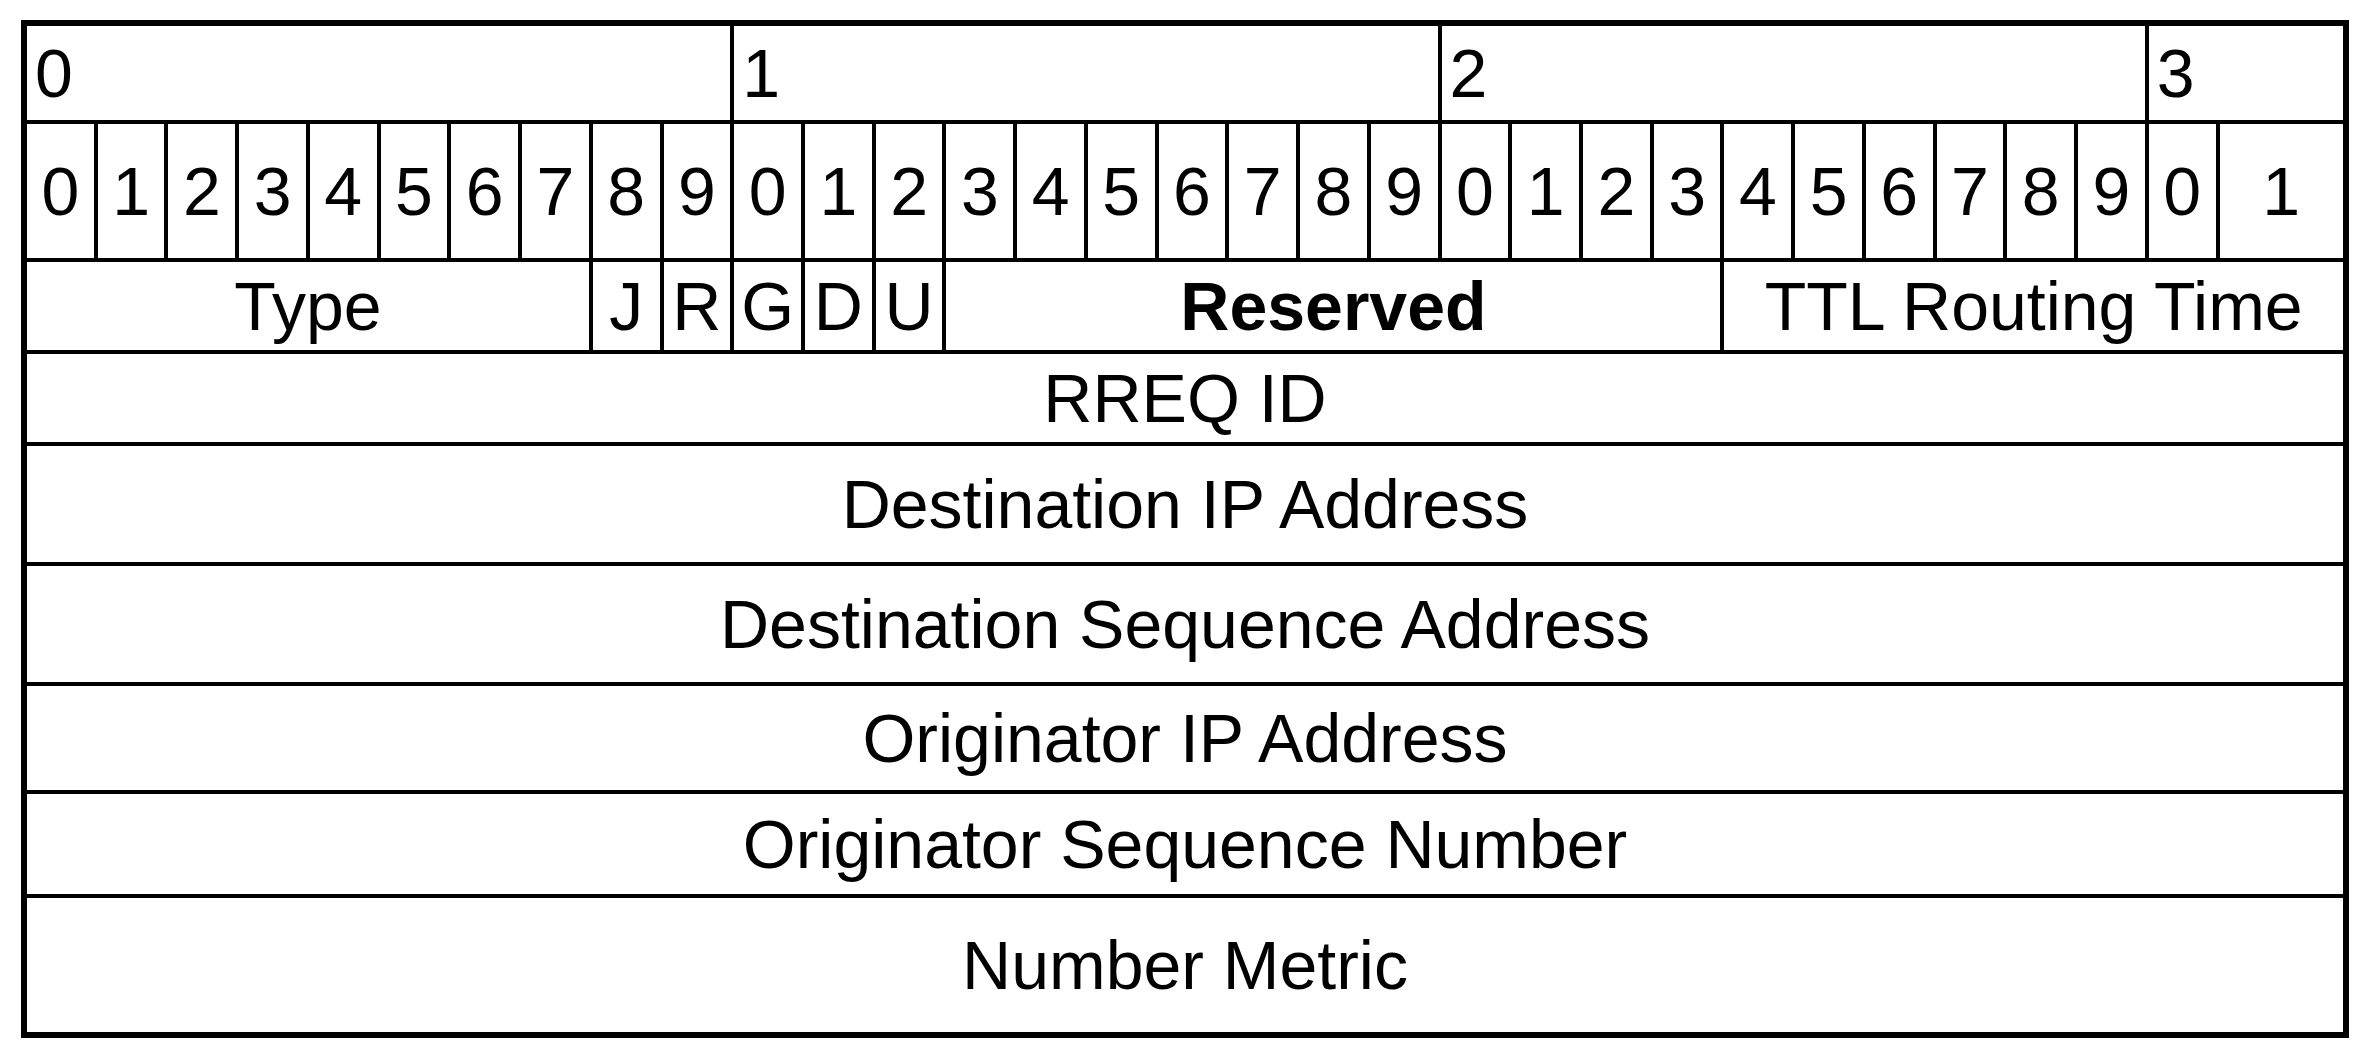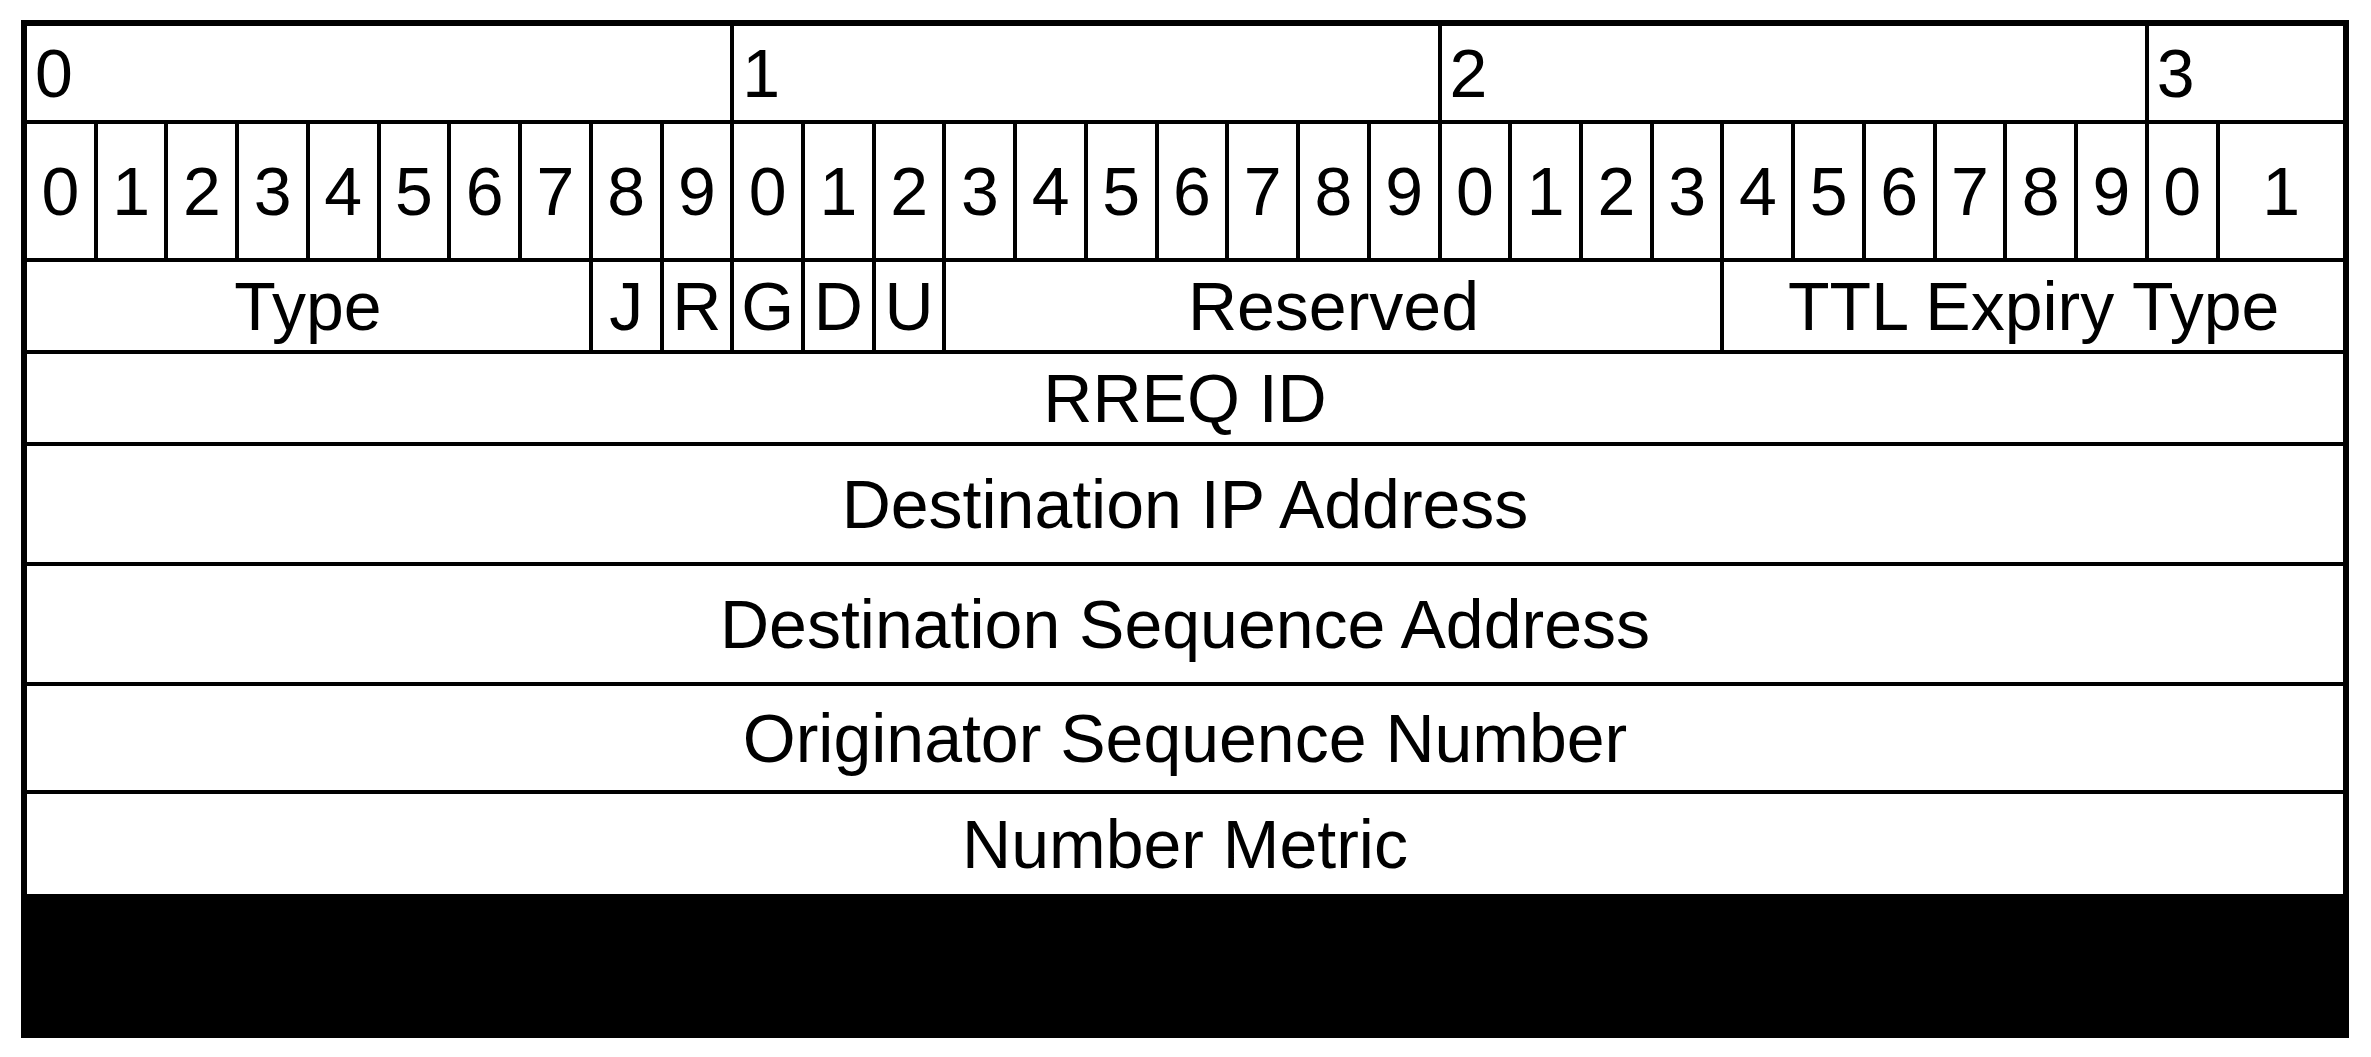--- a/index.html
+++ b/index.html
@@ -40,21 +40,21 @@
     white-space: nowrap;
     overflow: hidden;
   }
   .cell.tens {
     justify-content: flex-start;
     padding-left: 8px;
   }
   .s2  { grid-column: span 2; }
   .s8  { grid-column: span 8; }
   .s10 { grid-column: span 10; }
-  .s11 { grid-column: span 11; }
+  .s11 { grid-column: span 11; font-weight: bold; }
   .full { grid-column: 1 / -1; text-align: center; }
 </style>
 </head>
 <body>
 
 <div class="canvas">
   <div class="packet-table">
 
     <div class="cell tens s10">0</div>
     <div class="cell tens s10">1</div>
@@ -94,22 +94,23 @@
     <div class="cell">0</div>
     <div class="cell">1</div>
 
     <div class="cell s8">Type</div>
     <div class="cell">J</div>
     <div class="cell">R</div>
     <div class="cell">G</div>
     <div class="cell">D</div>
     <div class="cell">U</div>
     <div class="cell s11">Reserved</div>
-    <div class="cell s8">TTL Expiry Type</div>
+    <div class="cell s8">TTL Routing Time</div>
 
     <div class="cell full">RREQ ID</div>
     <div class="cell full">Destination IP Address</div>
     <div class="cell full">Destination Sequence Address</div>
+    <div class="cell full">Originator IP Address</div>
     <div class="cell full">Originator Sequence Number</div>
     <div class="cell full">Number Metric</div>
 
   </div>
 </div>
 
 </body></html>

